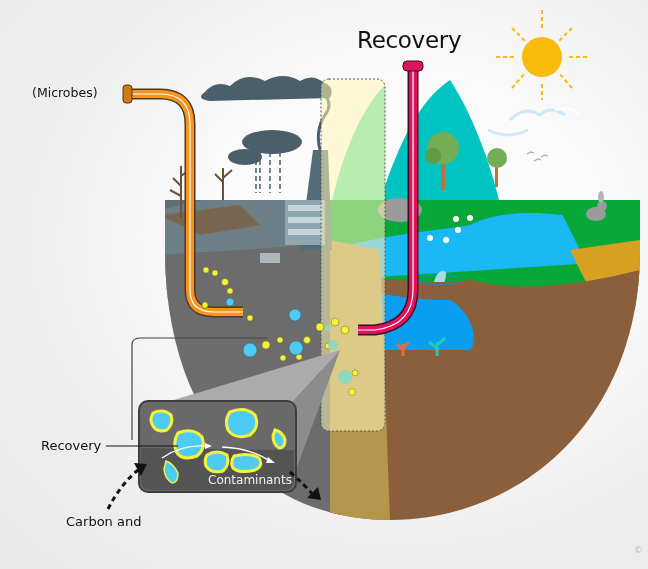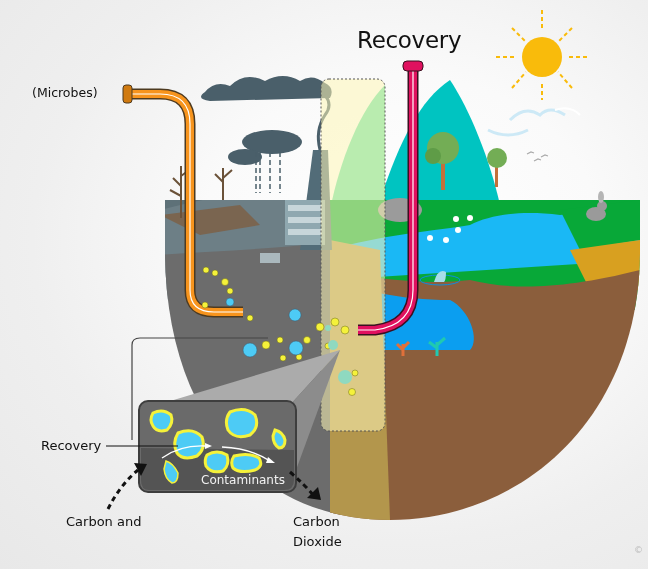--- a/index.html
+++ b/index.html
@@ -1,20 +1,20 @@
 <!DOCTYPE html>
 <html><head>
 <meta charset="utf-8">
 <style>
   html, body { margin: 0; padding: 0; }
   body { width: 648px; height: 569px; overflow: hidden; background: #ececec; }
   .stage { position: relative; width: 648px; height: 569px;
     background: radial-gradient(ellipse at 62% 42%, #ffffff 0%, #fafafa 35%, #efefef 65%, #e8e8e8 100%); }
   svg.scene { position: absolute; left: 0; top: 0; }
-  .lbl { position: absolute; font-family: "DejaVu Sans", sans-serif; color: #111; white-space: nowrap; }
+  .lbl { position: absolute; font-family: "DejaVu Sans", sans-serif; color: #111; white-space: nowrap; text-align: right; }
   .lbl-big { font-size: 23px; letter-spacing: -0.3px; }
   .lbl-sm { font-size: 12.5px; }
   .lbl-mid { font-size: 13px; line-height: 20px; }
   .lbl-white { color: #f2f2f2; font-size: 12px; }
   .copy { position: absolute; left: 634px; top: 545px; font-family: "DejaVu Sans", sans-serif; font-size: 9px; color: #bbb; }
 </style>
 </head>
 <body>
 
 <div class="stage">
@@ -218,23 +218,19 @@
   </g>
   <g>
     <path d="M290,472 Q305,485 313,495" stroke="#111" stroke-width="3" stroke-dasharray="5,4" fill="none"></path>
     <path d="M307,498 L321,500 L318,487 Z" fill="#111"></path>
   </g>
 </svg>
 
 <div class="lbl lbl-sm" style="left:32px; top:85px;">(Microbes)</div>
 <div class="lbl lbl-big" style="left:357px; top:27px;">Recovery</div>
 <div class="lbl lbl-mid" style="left:41px; top:436px;">Recovery</div>
-<div class="lbl lbl-white" style="left:201px; top:473px;">Contaminants</div>
+<div class="lbl lbl-white" style="left:208px; top:473px;">Contaminants</div>
 <div class="lbl lbl-mid" style="left:66px; top:512px;">
   <div>Carbon and</div>
 </div>
-<div class="lbl lbl-mid" style="left:293px; top:512px;">
-  <div>Carbon</div>
-  <div>Dioxide</div>
+<div class="copy">©</div>
+
 </div>
-<div class="copy">©</div>
-
-</div>
 
 </body></html>

